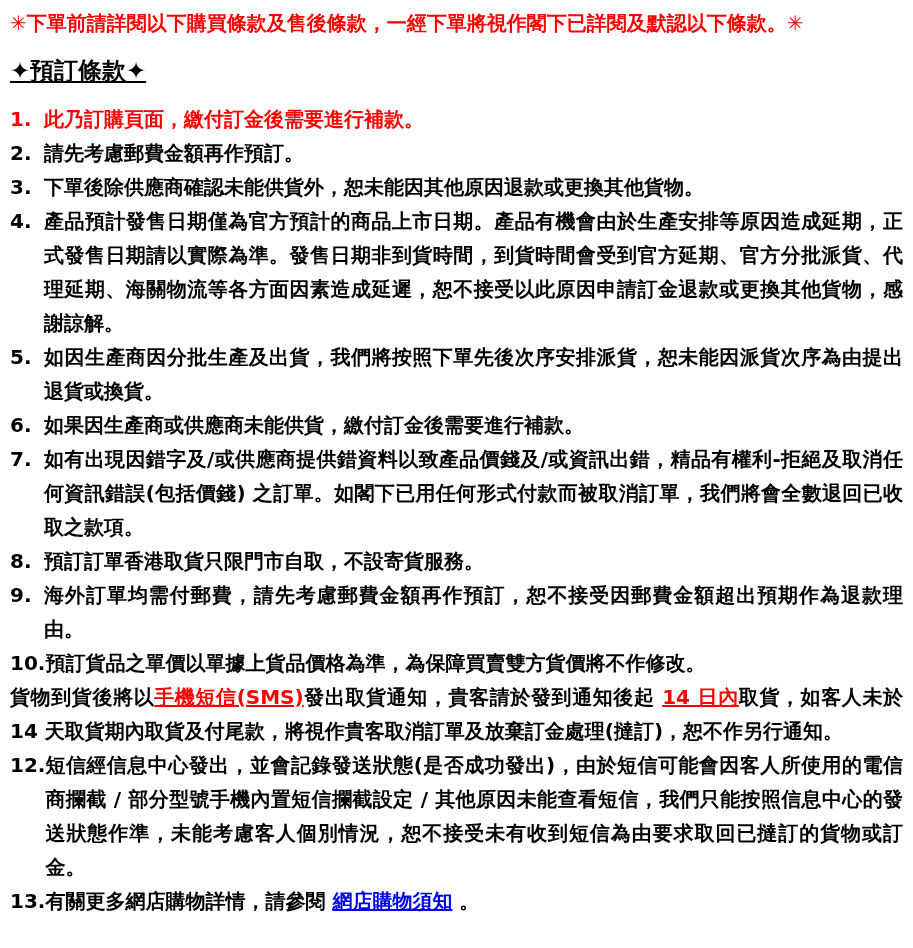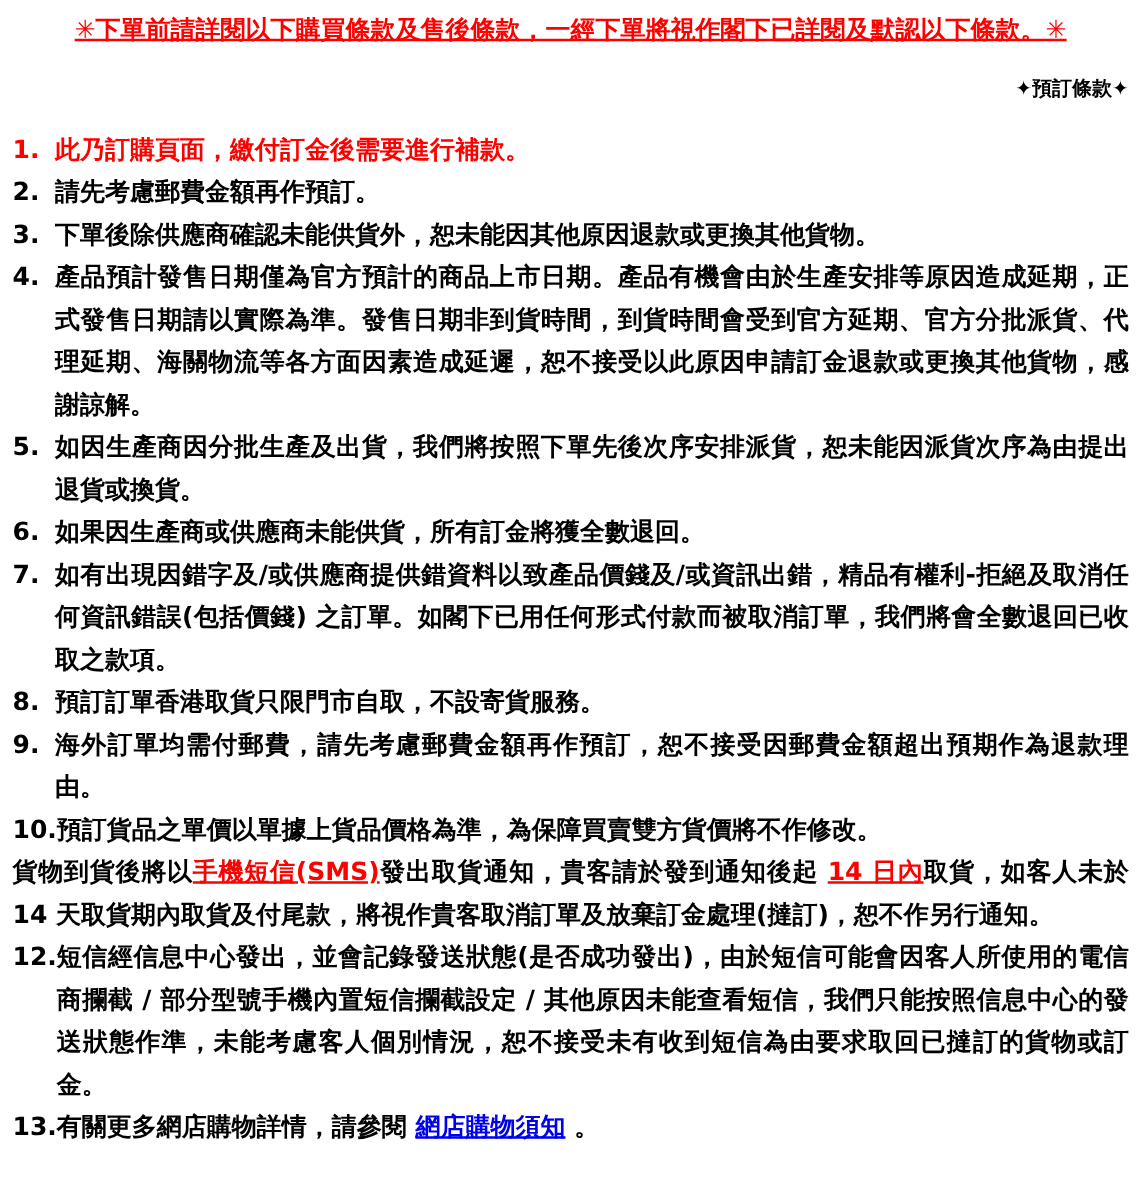--- a/index.html
+++ b/index.html
@@ -15,29 +15,27 @@
     font-weight: 700;
     color: #000000;
   }
   .page {
     padding: 6px 10px 10px 10px;
   }
   .notice-title {
     color: var(--emphasis-red, #ff0000);
     font-size: 20px;
     line-height: 34px;
+    margin: 0 0 14px 0;
+  }
+  .section-header {
+    font-size: 24px;
+    line-height: 34px;
     text-decoration: underline;
     margin: 0 0 14px 0;
-    text-align: center;
-  }
-  .section-header {
-    font-size: 16px;
-    line-height: 34px;
-    margin: 0 0 14px 0;
-    text-align: right;
   }
   .terms-list {
     margin: 0;
   }
   .term-item {
     display: flex;
     font-size: 20px;
     line-height: 34px;
   }
   .term-number {
@@ -87,21 +85,21 @@
       <div class="term-item">
         <span class="term-number">4.</span>
         <span class="term-text"><span>產品預計發售日期僅為官方預計的商品上市日期。產品有機會由於生產安排等原因造成延期，正式發售日期請以實際為準。發售日期非到貨時間，到貨時間會受到官方延期、官方分批派貨、代理延期、海關物流等各方面因素造成延遲，恕不接受以此原因申請訂金退款或更換其他貨物，感謝諒解。</span></span>
       </div>
       <div class="term-item">
         <span class="term-number">5.</span>
         <span class="term-text"><span>如因生產商因分批生產及出貨，我們將按照下單先後次序安排派貨，恕未能因派貨次序為由提出退貨或換貨。</span></span>
       </div>
       <div class="term-item">
         <span class="term-number">6.</span>
-        <span class="term-text"><span>如果因生產商或供應商未能供貨，所有訂金將獲全數退回。</span></span>
+        <span class="term-text"><span>如果因生產商或供應商未能供貨，繳付訂金後需要進行補款。</span></span>
       </div>
       <div class="term-item">
         <span class="term-number">7.</span>
         <span class="term-text"><span>如有出現因錯字及/或供應商提供錯資料以致產品價錢及/或資訊出錯，精品有權利-拒絕及取消任何資訊錯誤(包括價錢) 之訂單。如閣下已用任何形式付款而被取消訂單，我們將會全數退回已收取之款項。</span></span>
       </div>
       <div class="term-item">
         <span class="term-number">8.</span>
         <span class="term-text"><span>預訂訂單香港取貨只限門市自取，不設寄貨服務。</span></span>
       </div>
       <div class="term-item">

